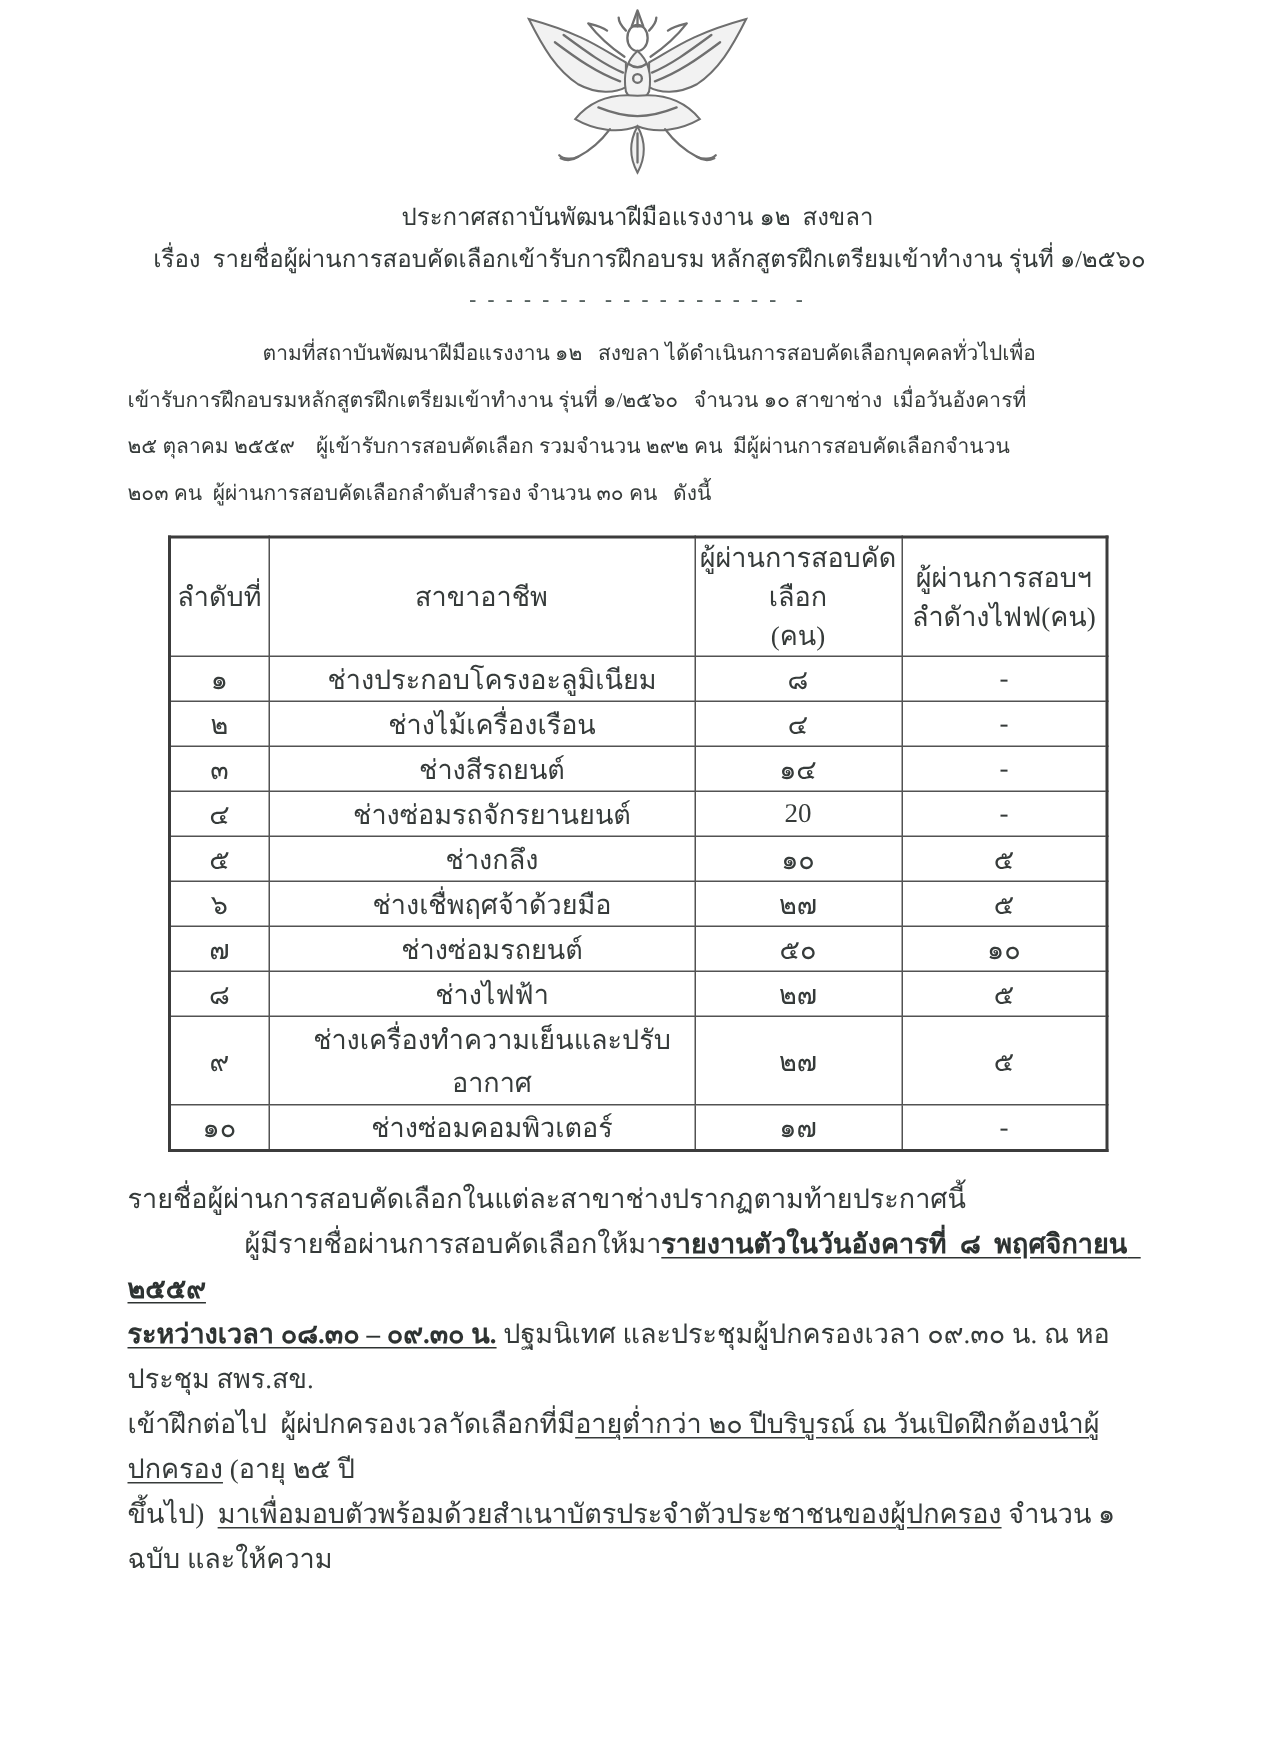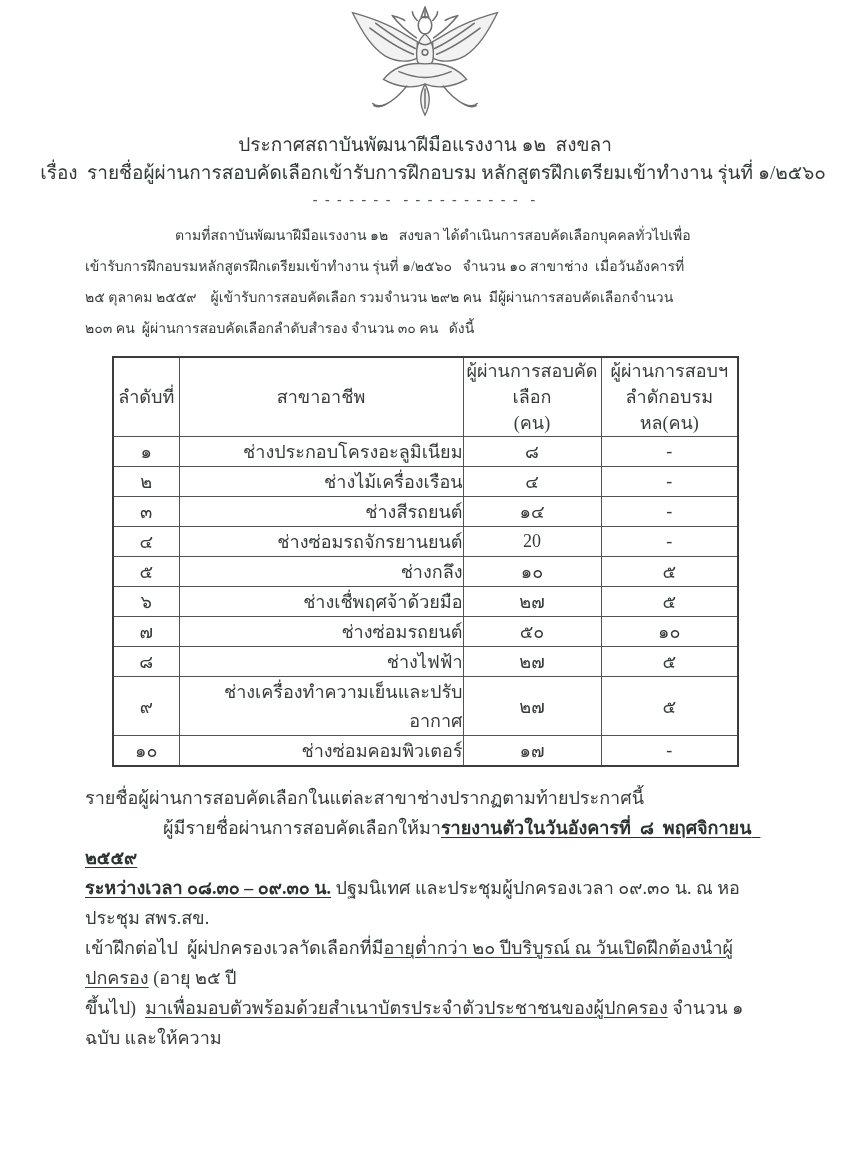--- a/index.html
+++ b/index.html
@@ -6,21 +6,21 @@
   html,body { background:#ffffff; }
   .page {
     position:relative; width:850px; height:1169px; margin:0 auto;
     background:#ffffff; overflow:hidden;
     font-family:"Liberation Serif", "DejaVu Sans", sans-serif;
     color:#363b3a;
   }
   .emblem-wrap { text-align:center; padding-top:4px; }
   .emblem-wrap svg { display:inline-block; }
   .title-line {
-    text-align:center; font-size:19px; line-height:27px;
+    text-align:center; font-size:16px; line-height:27px;
     white-space:pre-wrap; color:#343a39;
   }
   .title-line.first { margin-top:9px; }
   .title-line.second { line-height:30px;margin-left:16px; }
   .divider-dashes {
     text-align:center; font-size:14px; line-height:20px; margin-top:2px;
     letter-spacing:2px; color:#4f5b59; white-space:pre; font-weight:bold;
   }
   .intro { margin:10px 80px 0 85px; font-size:14px; line-height:31px; }
   .text-line { white-space:pre-wrap; }
@@ -30,21 +30,21 @@
     width:625px; table-layout:fixed;
     border:2px solid #3c3c3c; font-size:18px; color:#363b3a;
   }
   table.results th, table.results td { border:1px solid #525252; }
   table.results th {
     font-weight:normal; text-align:center; vertical-align:middle;
     height:57px; white-space:pre-line; line-height:26px;
   }
   table.results td { height:29px; vertical-align:middle; }
   td.c-no, td.c-num, td.c-res { text-align:center; }
-  td.c-trade { text-align:right; padding-left:14px; }
+  td.c-trade { text-align:center; padding-left:14px; }
   .body-text { margin:16px 80px 0 85px; font-size:18px; line-height:30px; }
   .body-text .text-line.indent { text-indent:78px; }
   .seg-u { text-decoration:underline; text-underline-offset:3px; }
   .seg-bu { font-weight:bold; text-decoration:underline; text-underline-offset:3px; color:#2e3332; }
   .g { stroke:#6f6f6f; stroke-width:1.6; fill:none; stroke-linecap:round; stroke-linejoin:round; }
   .g-fill { stroke:#6f6f6f; stroke-width:1.4; fill:#f2f2f2; }
 </style>
 </head>
 <body>
 
@@ -105,21 +105,21 @@
         <col style="width:138px">
         <col style="width:137px">
     </colgroup>
     <thead>
       <tr>
         <th>ลำดับที่</th>
         <th>สาขาอาชีพ</th>
         <th>ผู้ผ่านการสอบคัดเลือก
 (คน)</th>
         <th>ผู้ผ่านการสอบฯ
-ลำดักอบรมหล(คน)</th>
+ลำดัางไฟฟ(คน)</th>
       </tr>
     </thead>
     <tbody>
         <tr>
           <td class="c-no">๑</td>
           <td class="c-trade">ช่างประกอบโครงอะลูมิเนียม</td>
           <td class="c-num">๘</td>
           <td class="c-res">-</td>
         </tr>
         <tr>

